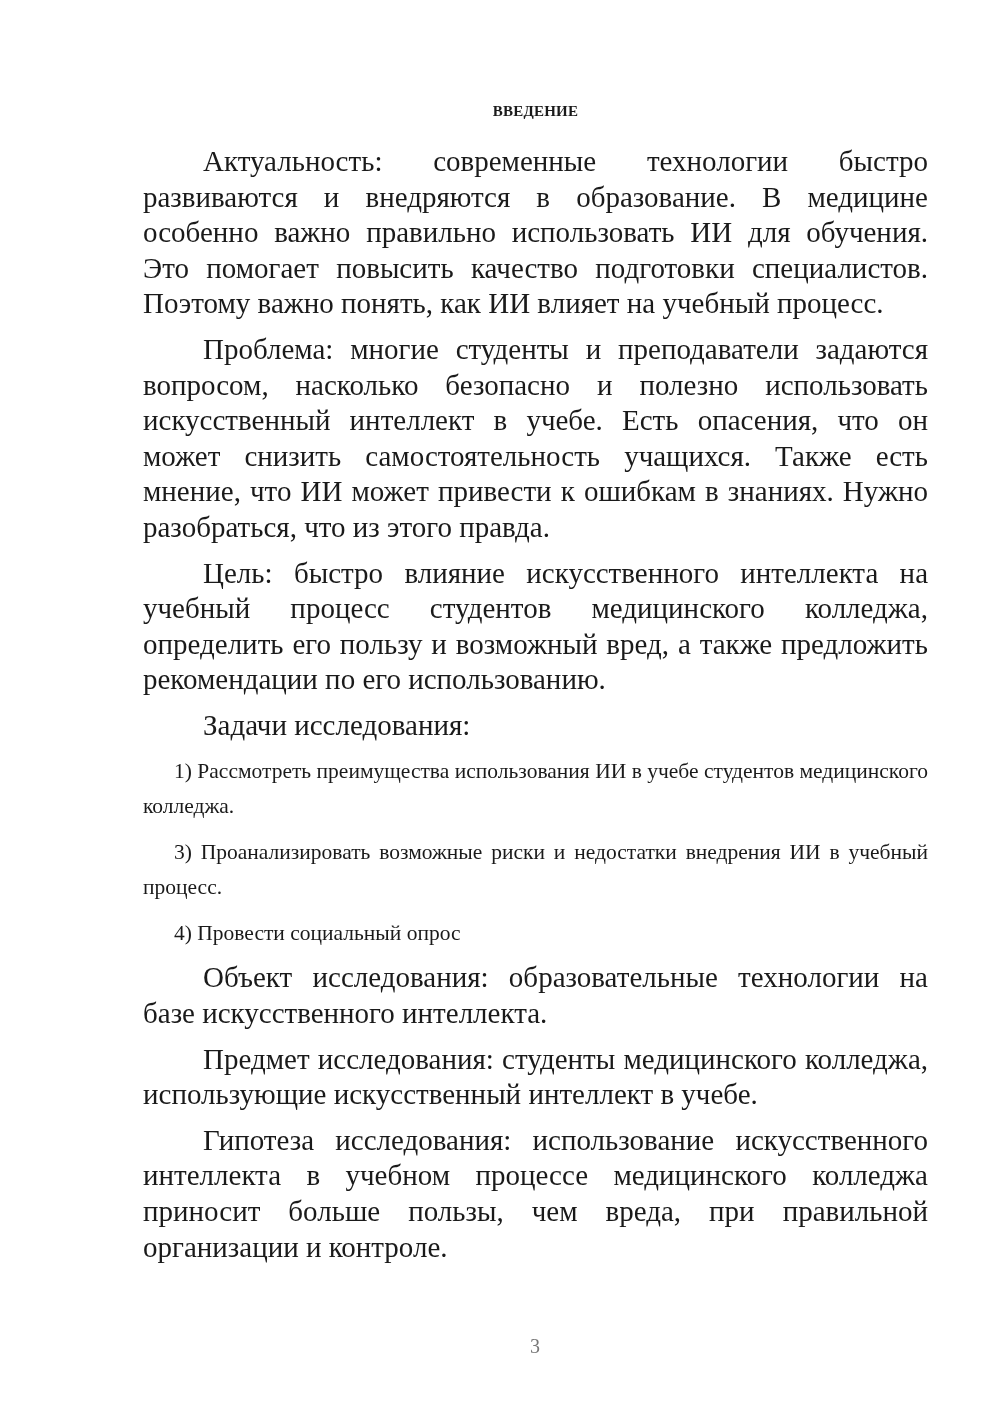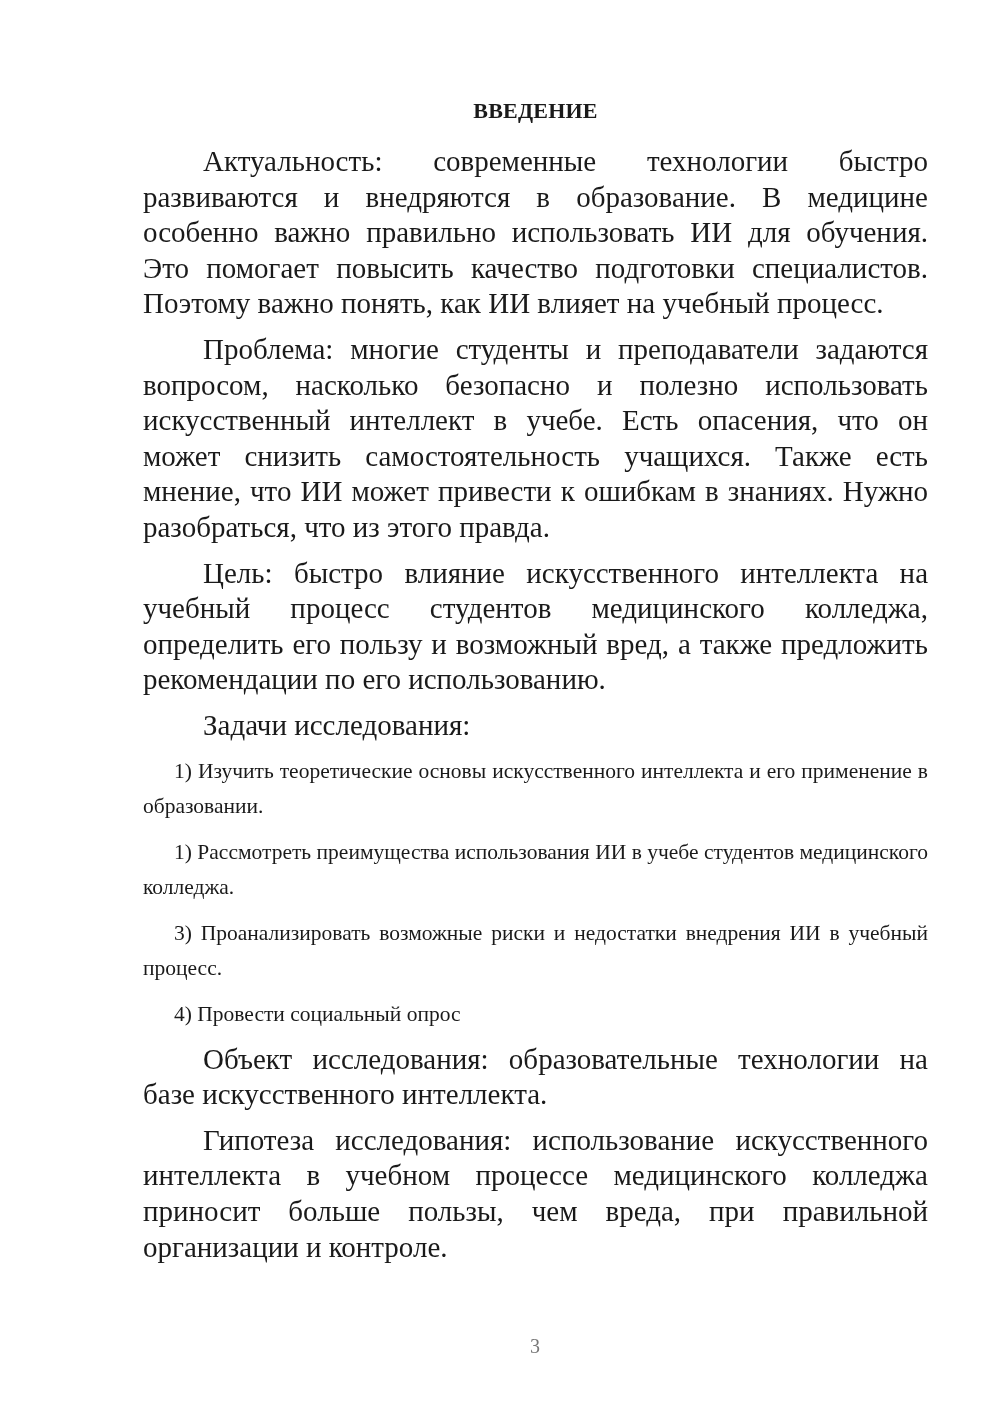--- a/index.html
+++ b/index.html
@@ -17,21 +17,21 @@
     }
     .page {
       position: absolute;
       left: 143px;
       top: 96px;
       width: 785px;
     }
     .heading {
       text-align: center;
       font-weight: bold;
-      font-size: 22px;
+      font-size: 15px;
       line-height: 30px;
       margin: 0 0 18px 0;
       letter-spacing: 0.2px;
     }
     .para {
       font-size: 29px;
       line-height: 35.6px;
       text-align: justify;
       text-align-last: left;
       margin: 0 0 10px 0;
@@ -63,23 +63,23 @@
 
 <div class="page">
   <h1 class="heading">ВВЕДЕНИЕ</h1>
 
   <p class="para">Актуальность: современные технологии быстро развиваются и внедряются в образование. В медицине особенно важно правильно использовать ИИ для обучения. Это помогает повысить качество подготовки специалистов. Поэтому важно понять, как ИИ влияет на учебный процесс.</p>
   <p class="para">Проблема: многие студенты и преподаватели задаются вопросом, насколько безопасно и полезно использовать искусственный интеллект в учебе. Есть опасения, что он может снизить самостоятельность учащихся. Также есть мнение, что ИИ может привести к ошибкам в знаниях. Нужно разобраться, что из этого правда.</p>
   <p class="para">Цель: быстро влияние искусственного интеллекта на учебный процесс студентов медицинского колледжа, определить его пользу и возможный вред, а также предложить рекомендации по его использованию.</p>
   <p class="para">Задачи исследования:</p>
 
   <div>
-    <p class="list-item">1) Изучить теоретические основы искусственного интеллекта и его применение в образовании.</p>
     <p class="list-item">1) Рассмотреть преимущества использования ИИ в учебе студентов медицинского колледжа.</p>
     <p class="list-item">3) Проанализировать возможные риски и недостатки внедрения ИИ в учебный процесс.</p>
     <p class="list-item short">4) Провести социальный опрос</p>
   </div>
 
   <p class="para">Объект исследования: образовательные технологии на базе искусственного интеллекта.</p>
+  <p class="para">Предмет исследования: студенты медицинского колледжа, использующие искусственный интеллект в учебе.</p>
   <p class="para">Гипотеза исследования: использование искусственного интеллекта в учебном процессе медицинского колледжа приносит больше пользы, чем вреда, при правильной организации и контроле.</p>
 </div>
 
 <div class="page-number">3</div>
 
 </body></html>

